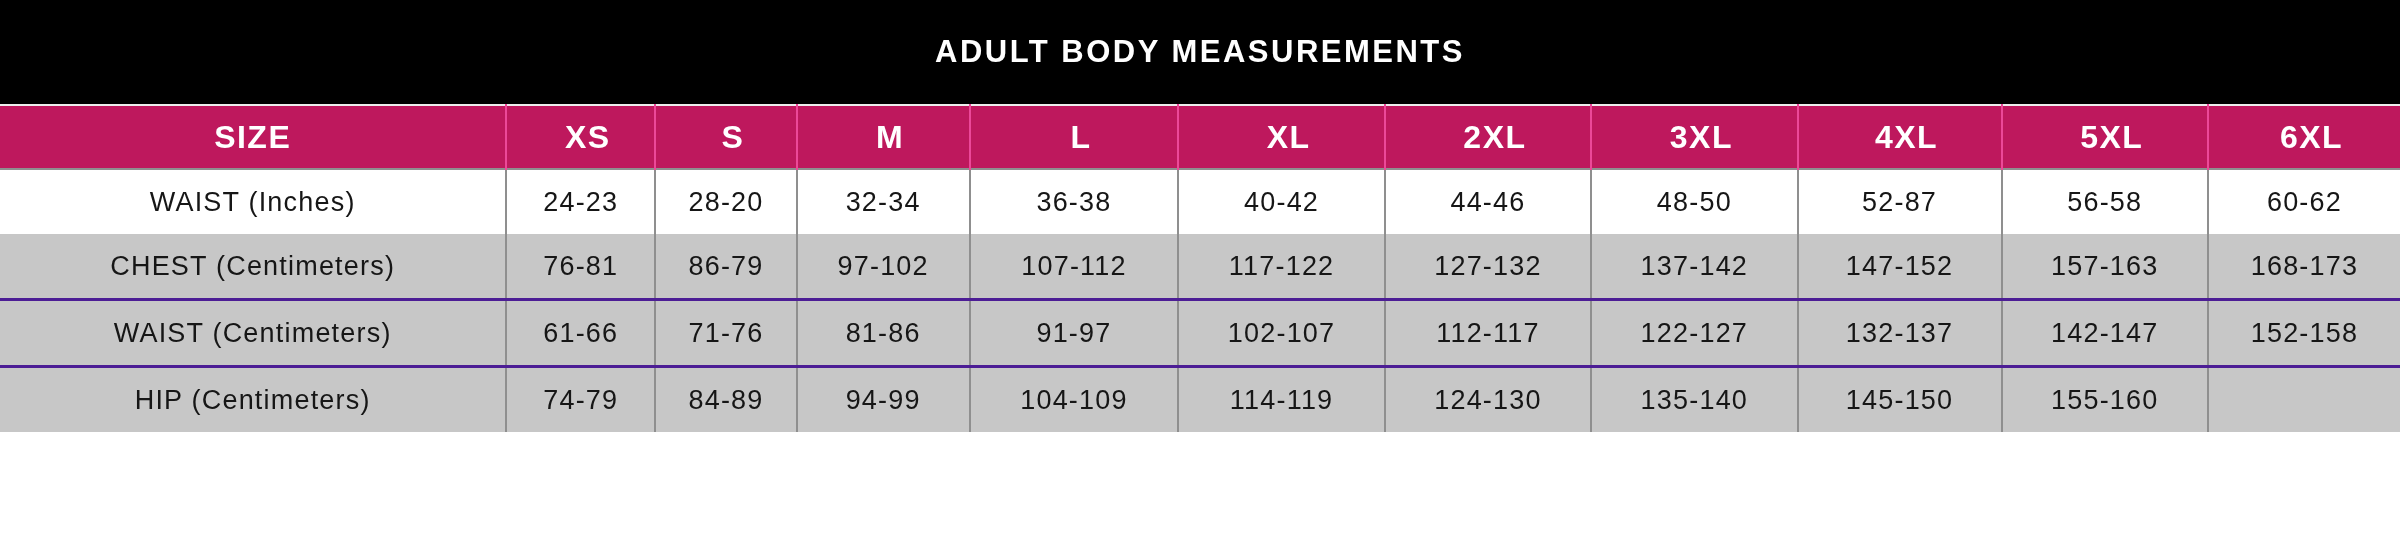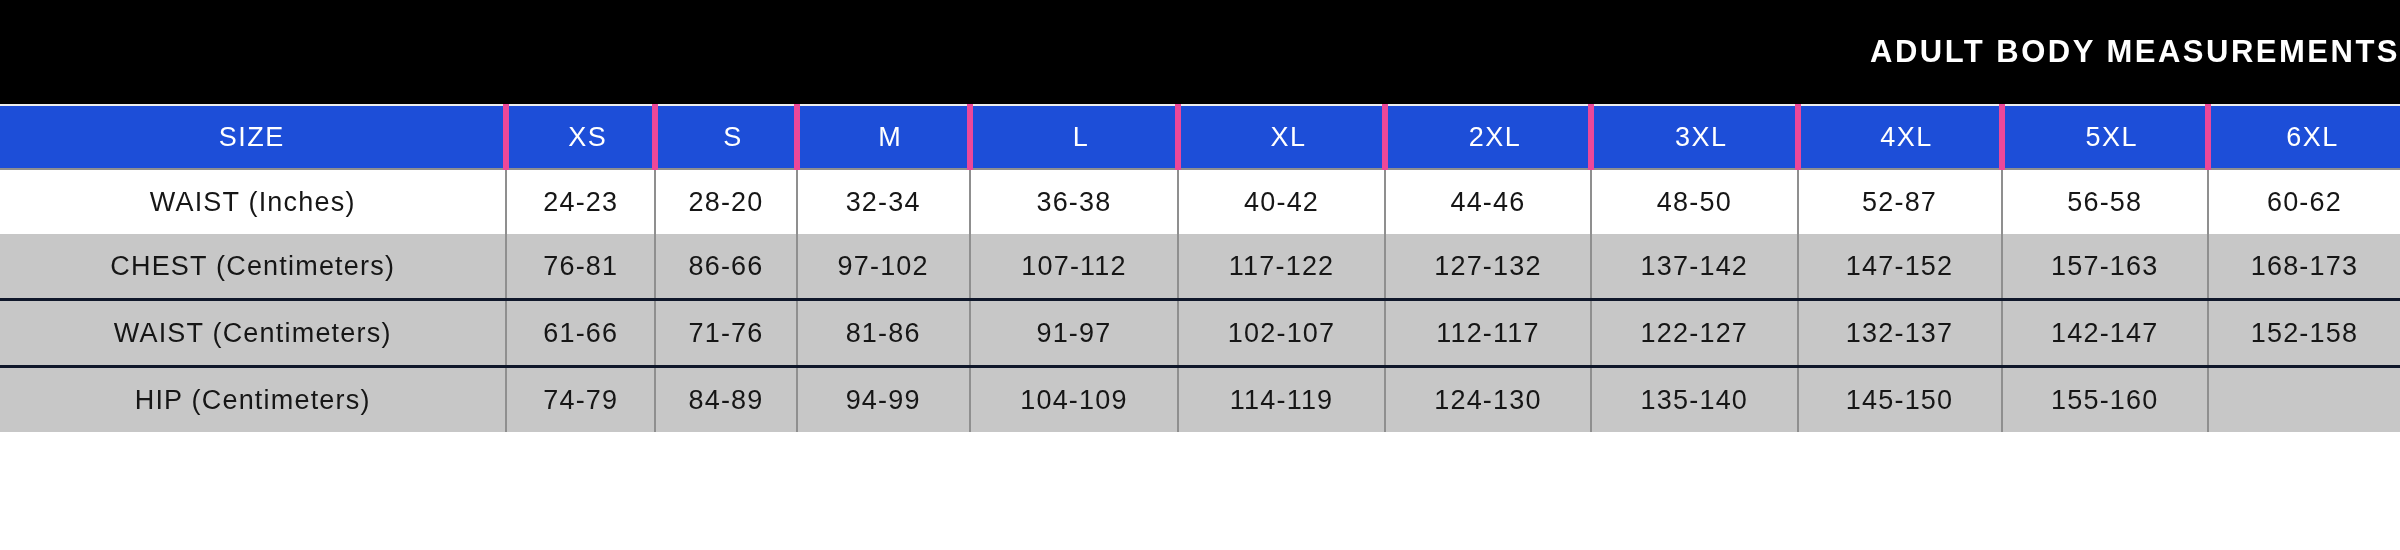--- a/index.html
+++ b/index.html
@@ -8,60 +8,60 @@
     height: 550px;
     background: #ffffff;
     overflow: hidden;
     font-family: "Liberation Sans", sans-serif;
   }
   .title-band {
     height: 104px;
     background: #000000;
     display: flex;
     align-items: center;
-    justify-content: flex-end;
+    justify-content: center;
   }
   .title-band .title {
     color: #ffffff;
     font-size: 31px;
     font-weight: 700;
     letter-spacing: 2.5px;
   }
   table.size-chart {
     width: 2400px;
     border-collapse: collapse;
     table-layout: fixed;
     border-top: 2px solid #ededed;
   }
   thead th {
-    background: #1d4ed8;
+    background: #be185d;
     color: #ffffff;
     height: 60px;
-    font-weight: 400;
-    font-size: 27px;
+    font-weight: 700;
+    font-size: 32px;
     letter-spacing: 1.5px;
     text-align: center;
     vertical-align: middle;
   }
-  thead th + th { border-left: 6px solid #ec4899; padding-left: 15px; }
+  thead th + th { border-left: 2px solid #ec4899; padding-left: 15px; }
   tbody td {
     height: 62px;
     font-size: 27px;
     letter-spacing: 1.2px;
     color: #161616;
     text-align: center;
     vertical-align: middle;
     white-space: nowrap;
   }
   tbody td + td { border-left: 2px solid #8f8f8f; }
   tbody tr:first-child td { border-top: 2px solid #8f8f8f; }
   tr.white { background: #ffffff; }
   tr.gray  { background: #c7c7c7; padding-left: 47px; }
   tr.white + tr.white td { border-top: 2px solid #dcdcdc; margin-left: 44px; }
-  tr.gray  + tr.gray  td { border-top: 3px solid #0f172a; margin-left: 20px; }
+  tr.gray  + tr.gray  td { border-top: 3px solid #4c1d95; margin-left: 20px; }
 </style>
 </head>
 <body>
 
 <div class="title-band">
   <div class="title">ADULT BODY MEASUREMENTS</div>
 </div>
 
 <table class="size-chart">
   <colgroup>
@@ -102,21 +102,21 @@
       <td>40-42</td>
       <td>44-46</td>
       <td>48-50</td>
       <td>52-87</td>
       <td>56-58</td>
       <td>60-62</td>
     </tr>
     <tr class="gray">
       <td>CHEST (Centimeters)</td>
       <td>76-81</td>
-      <td>86-66</td>
+      <td>86-79</td>
       <td>97-102</td>
       <td>107-112</td>
       <td>117-122</td>
       <td>127-132</td>
       <td>137-142</td>
       <td>147-152</td>
       <td>157-163</td>
       <td>168-173</td>
     </tr>
     <tr class="gray">

